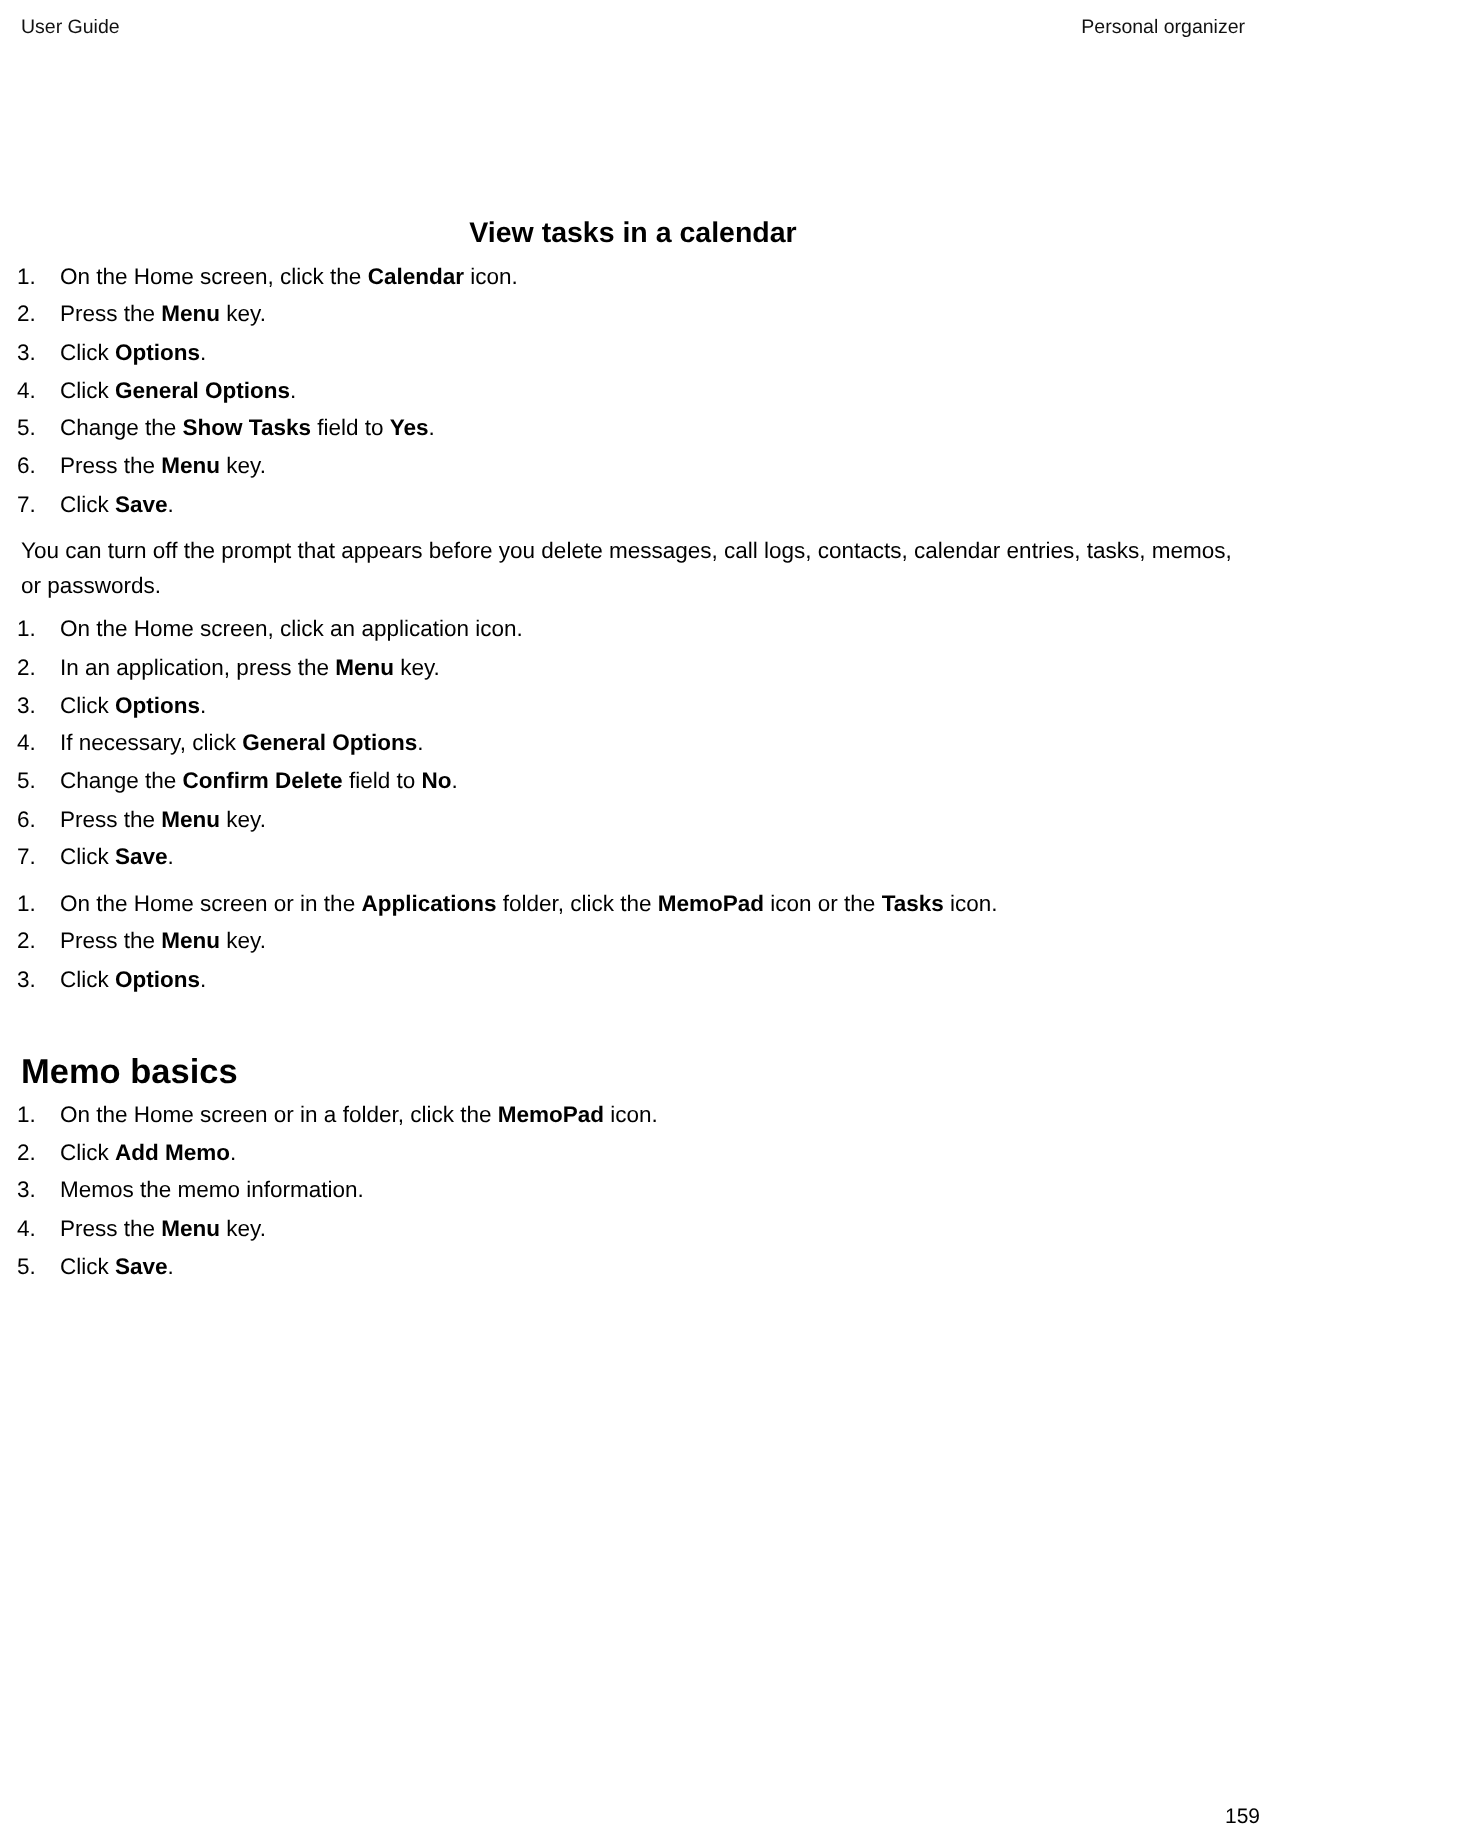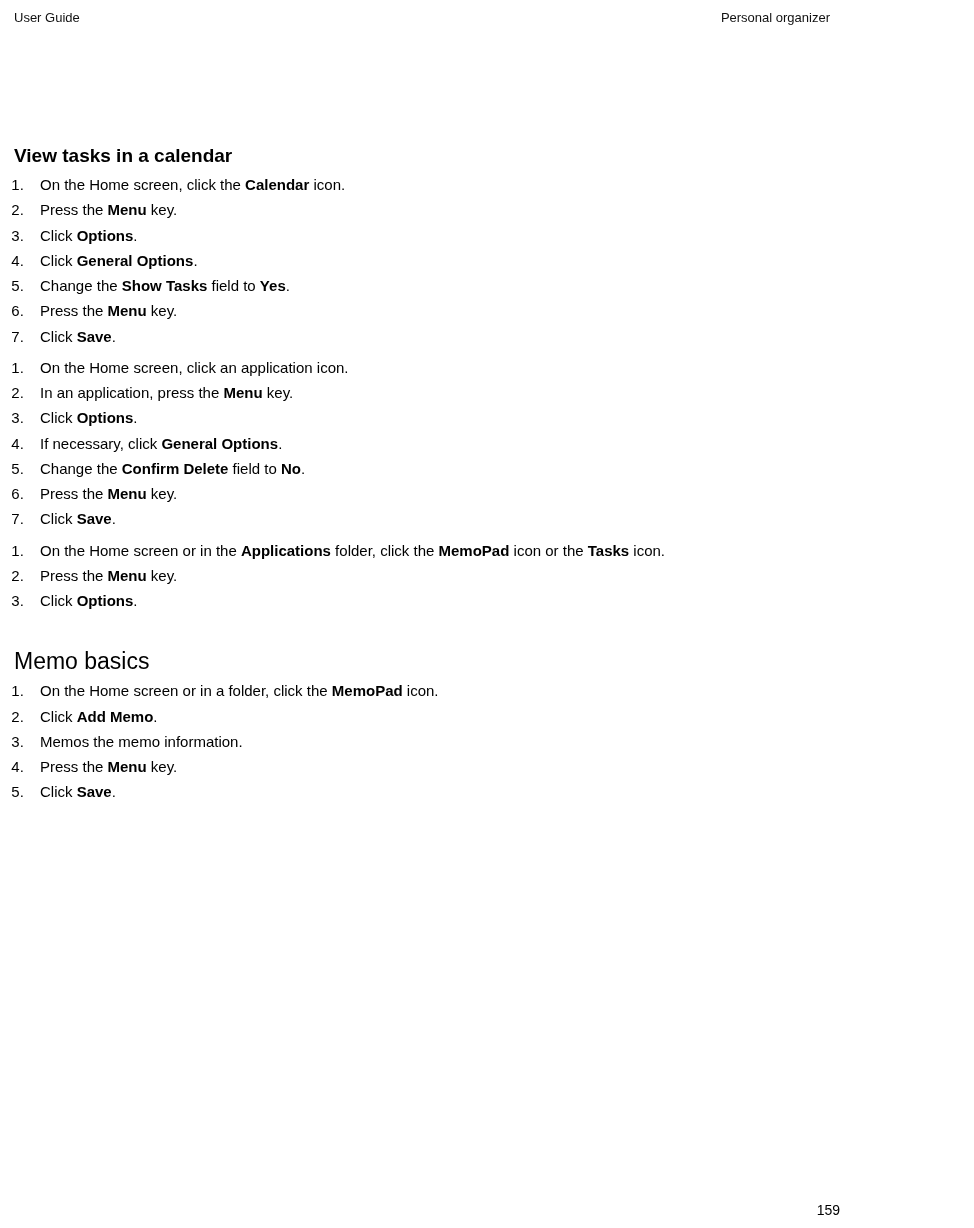--- a/index.html
+++ b/index.html
@@ -25,30 +25,31 @@
     justify-content: space-between;
     font-size: 13px;
     color: #111;
     margin-bottom: 120px;
   }
   h3 {
     font-size: 19px;
     font-weight: 700;
     margin: 22px 0 6px 0;
     color: #000;
+    text-align: center;
   }
   h1.blue {
     font-size: 28px;
     font-weight: 700;
     color: #0d6db5;
     margin: 90px 0 6px 0;
   }
   h2.black {
     font-size: 23px;
-    font-weight: 400;
+    font-weight: 700;
     color: #000;
     margin: 36px 0 4px 0;
   }
   ol {
     margin: 4px 0 8px 0;
     padding-left: 14px;
   }
   ol li {
     padding-left: 12px;
     margin: 2px 0;
@@ -85,20 +86,21 @@
   <ol>
     <li><span>On the Home screen, click the </span><span class="b">Calendar</span><span> icon.</span></li>
     <li><span>Press the </span><span class="b">Menu</span><span> key.</span></li>
     <li><span>Click </span><span class="b">Options</span><span>.</span></li>
     <li><span>Click </span><span class="b">General Options</span><span>.</span></li>
     <li><span>Change the </span><span class="b">Show Tasks</span><span> field to </span><span class="b">Yes</span><span>.</span></li>
     <li><span>Press the </span><span class="b">Menu</span><span> key.</span></li>
     <li><span>Click </span><span class="b">Save</span><span>.</span></li>
   </ol>
 
+  <p class="para">You can turn off the prompt that appears before you delete messages, call logs, contacts, calendar entries, tasks, memos, or passwords.</p>
   <ol>
     <li><span>On the Home screen, click an application icon.</span></li>
     <li><span>In an application, press the </span><span class="b">Menu</span><span> key.</span></li>
     <li><span>Click </span><span class="b">Options</span><span>.</span></li>
     <li><span>If necessary, click </span><span class="b">General Options</span><span>.</span></li>
     <li><span>Change the </span><span class="b">Confirm Delete</span><span> field to </span><span class="b">No</span><span>.</span></li>
     <li><span>Press the </span><span class="b">Menu</span><span> key.</span></li>
     <li><span>Click </span><span class="b">Save</span><span>.</span></li>
   </ol>
 

